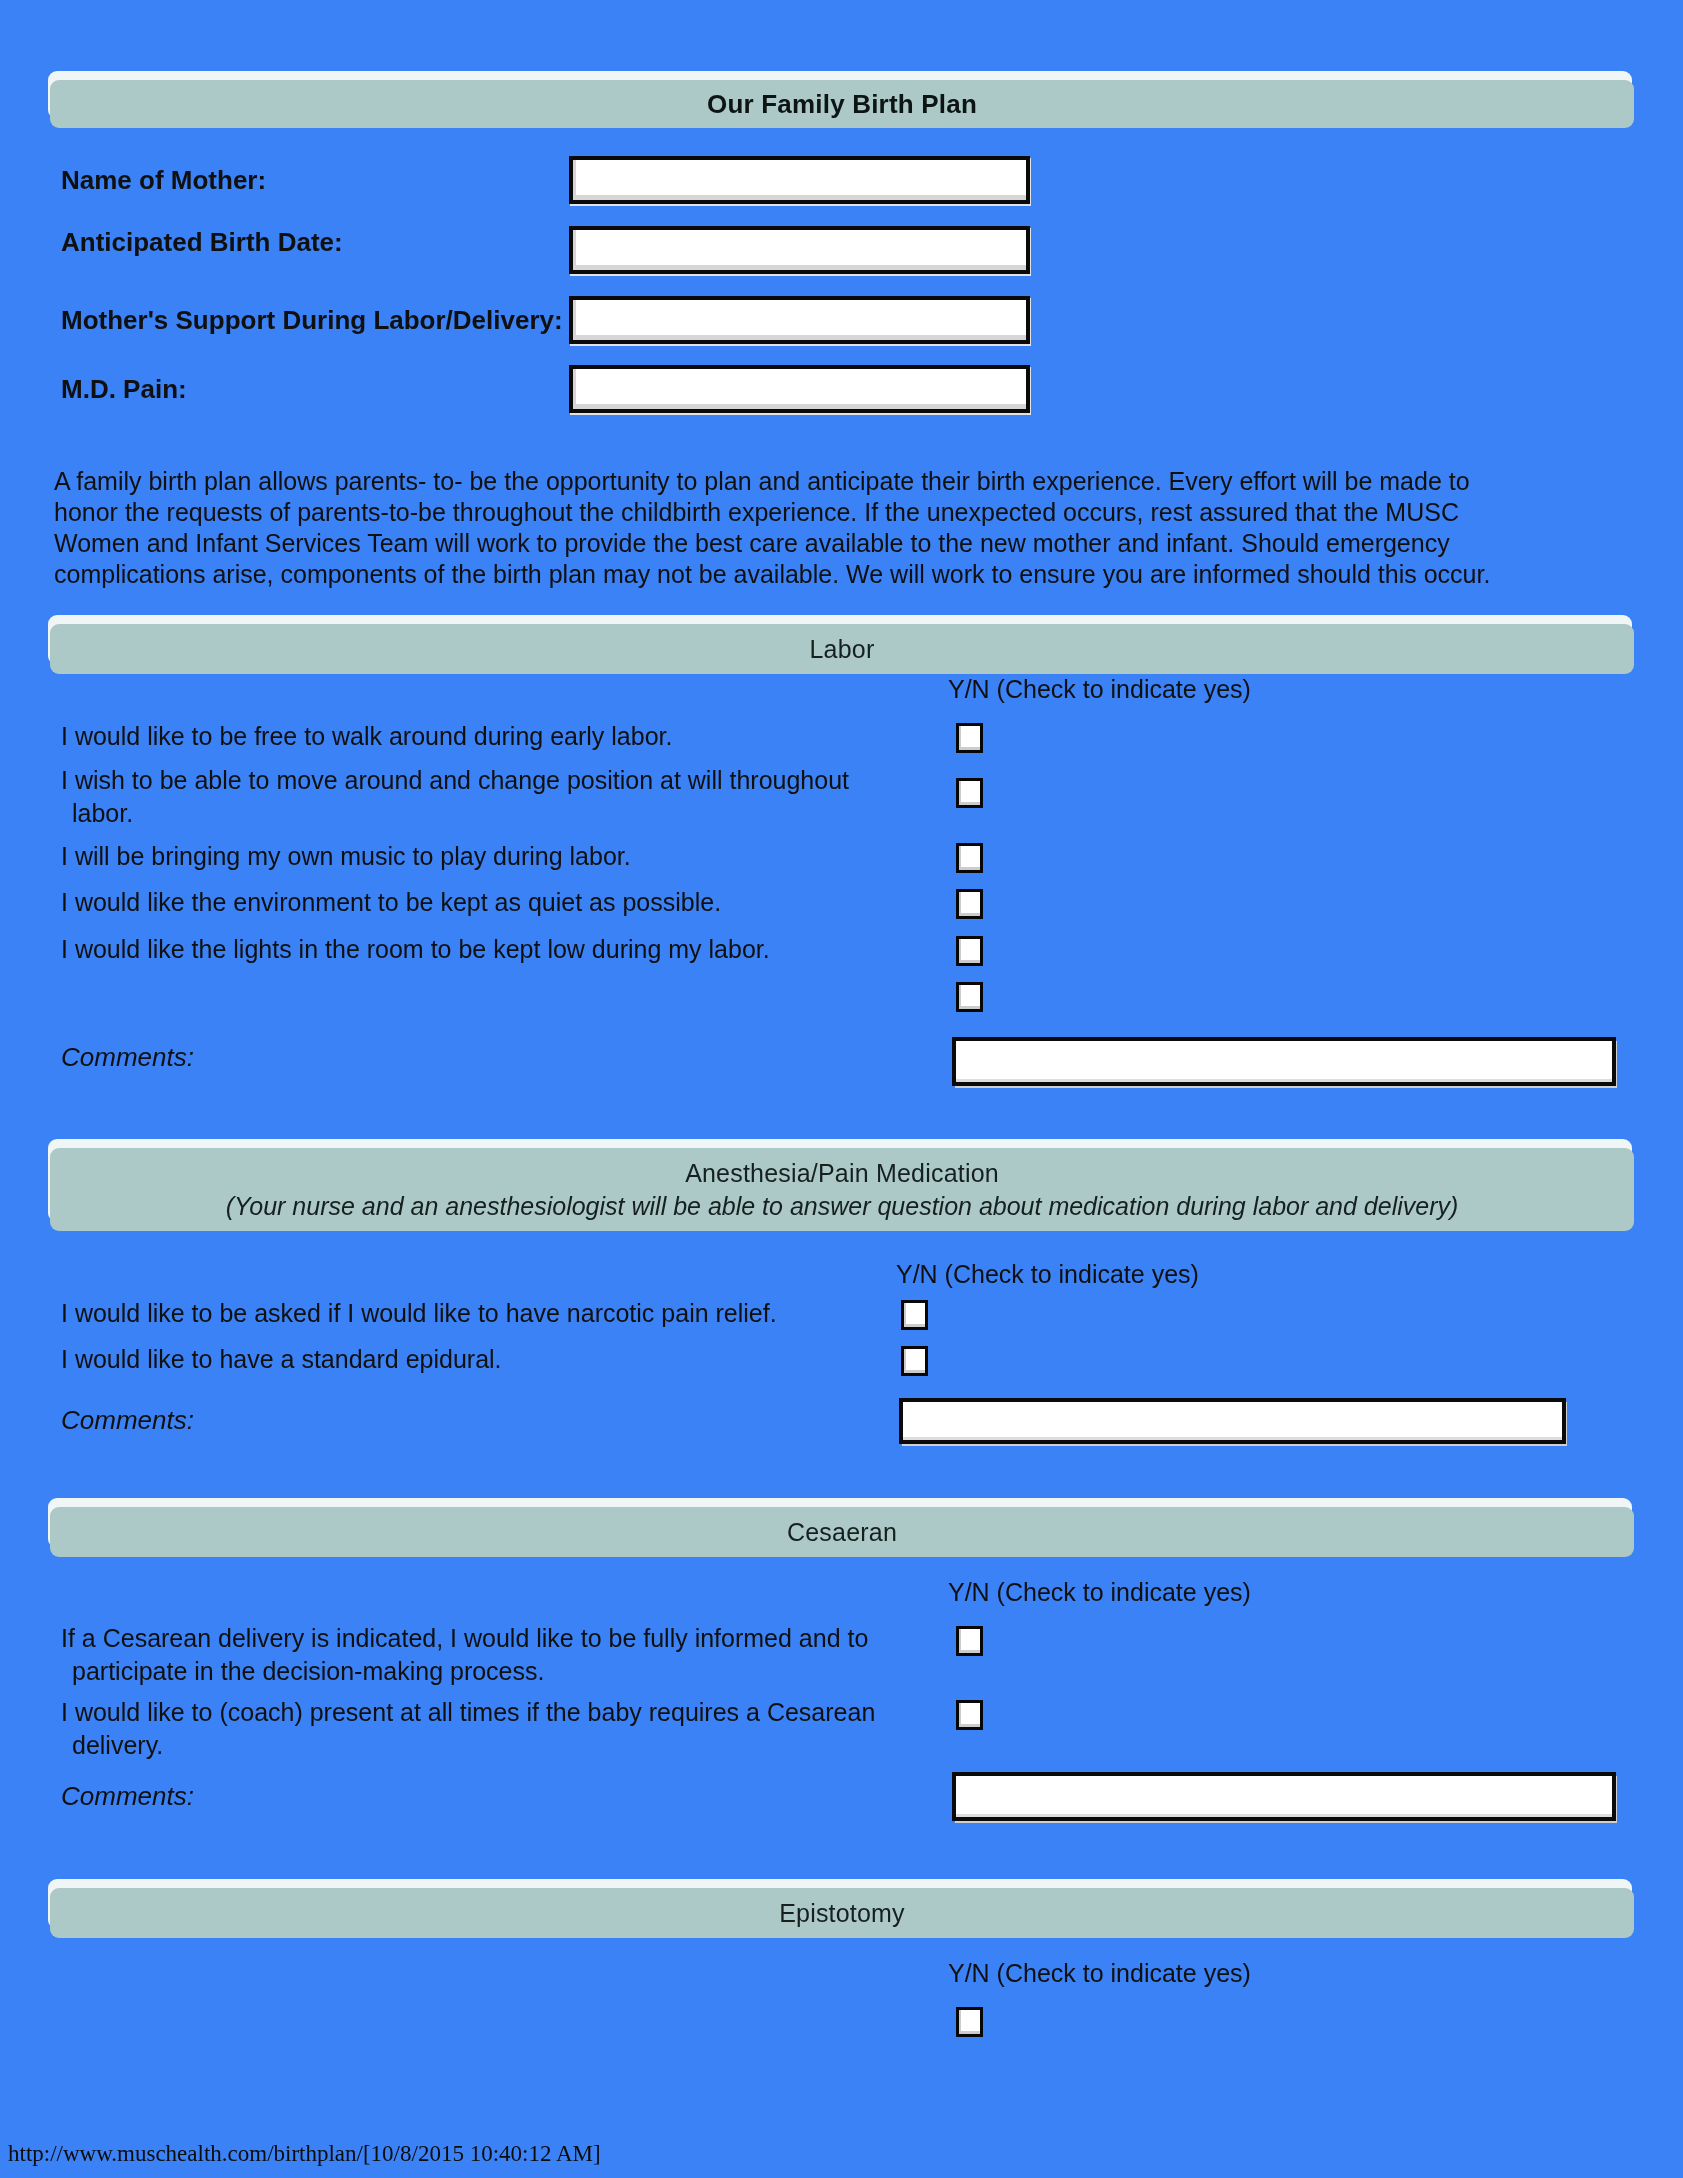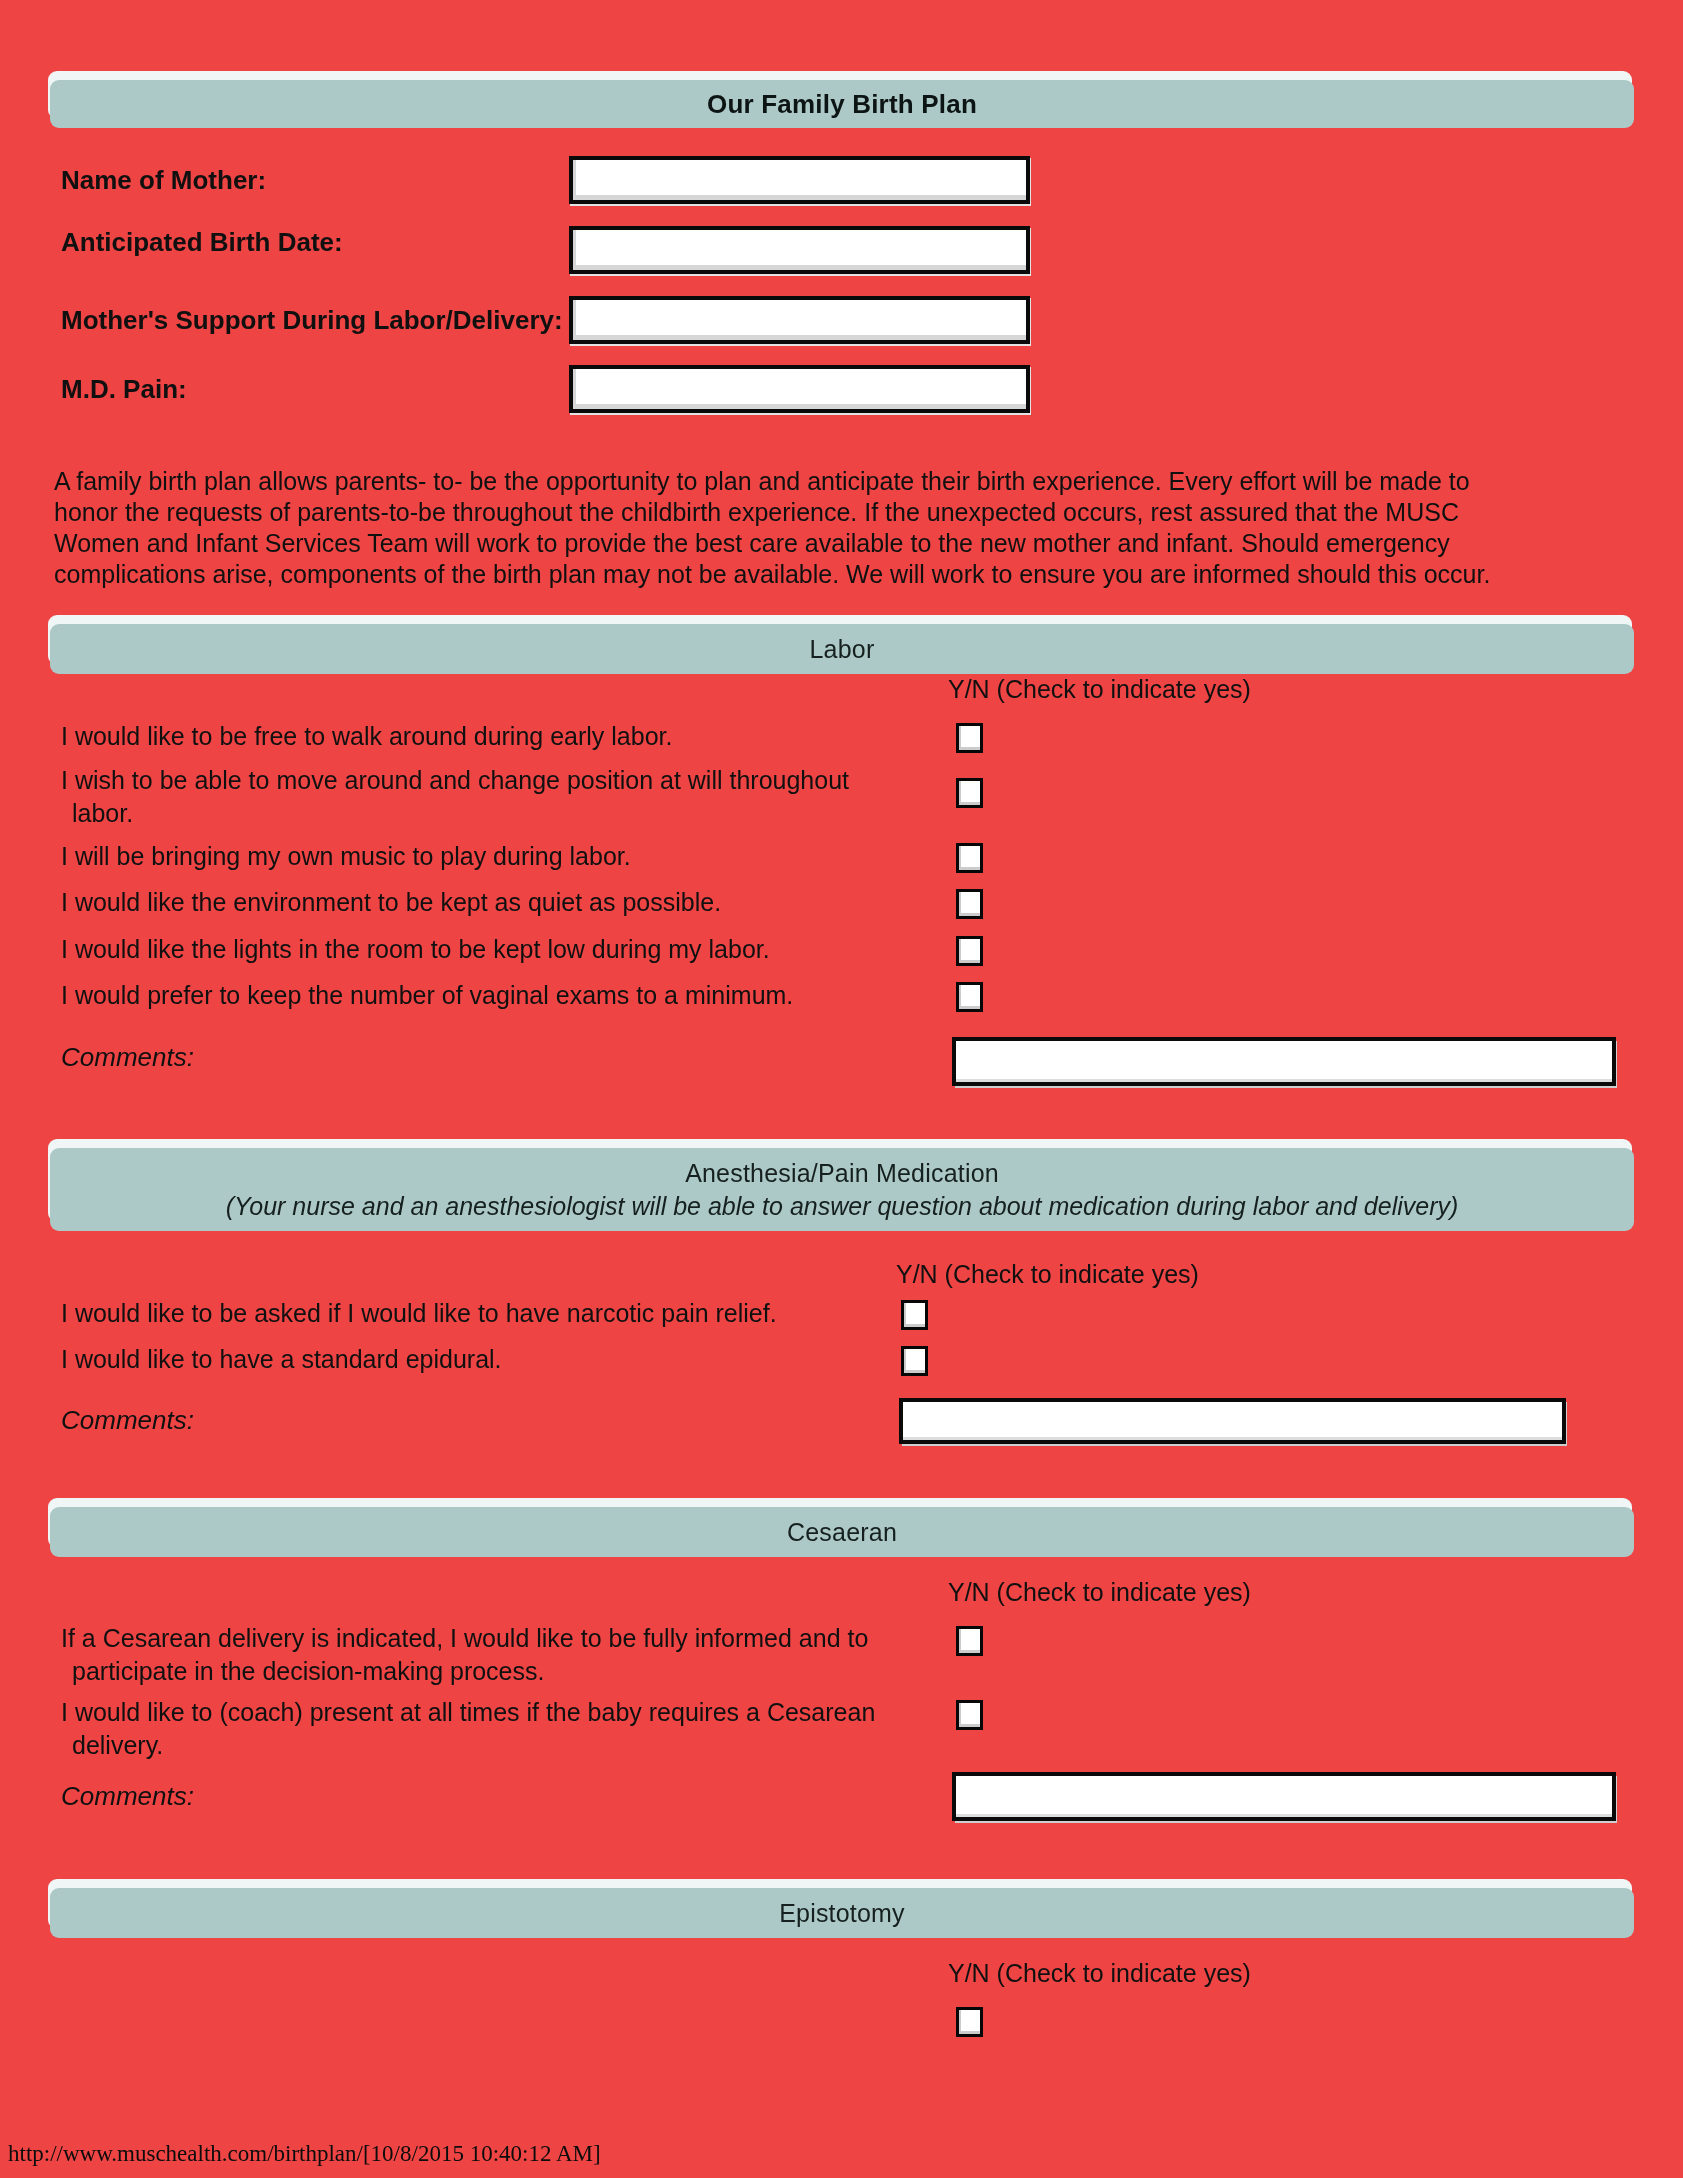--- a/index.html
+++ b/index.html
@@ -2,21 +2,21 @@
 <html style="--accent: #acc9c7;"><head>
 <meta charset="utf-8">
 <style>
   * { box-sizing: border-box; margin: 0; padding: 0; }
   html, body { background: #ffffff; }
   body { font-family: "Liberation Sans", "DejaVu Sans", sans-serif; color: #141414; }
   .page {
     position: relative;
     width: 1683px;
     height: 2178px;
-    background: #ef4444;
+    background: #3b82f6;
     overflow: hidden;
   }
   
   .bar {
     position: absolute;
     left: 50px;
     width: 1584px;
     background: var(--accent, #acc9c7);
     border-radius: 9px;
     display: flex;
@@ -154,21 +154,20 @@
 
   <div class="item" style="top:840px;width:876px">I will be bringing my own music to play during labor.</div>
   <span class="cb" style="top:843px;left:956px"></span>
 
   <div class="item" style="top:886px;width:876px">I would like the environment to be kept as quiet as possible.</div>
   <span class="cb" style="top:889px;left:956px"></span>
 
   <div class="item" style="top:933px;width:876px">I would like the lights in the room to be kept low during my labor.</div>
   <span class="cb" style="top:936px;left:956px"></span>
 
-  <div class="item" style="top:979px;width:876px">I would prefer to keep the number of vaginal exams to a minimum.</div>
   <span class="cb" style="top:982px;left:956px"></span>
 
   <span class="comments-label" style="top:1042px">Comments:</span>
   <div class="cbox" style="top:1037px;left:952px;width:664px;height:49px"></div>
 
   <div class="bar" style="top:1148px;height:83px">
     <span class="bar-text">Anesthesia/Pain Medication</span>
     <span class="bar-subtext">(Your nurse and an anesthesiologist will be able to answer question about medication during labor and delivery)</span>
   </div>
   <span class="yn" style="top:1260px;left:896px">Y/N (Check to indicate yes)</span>

